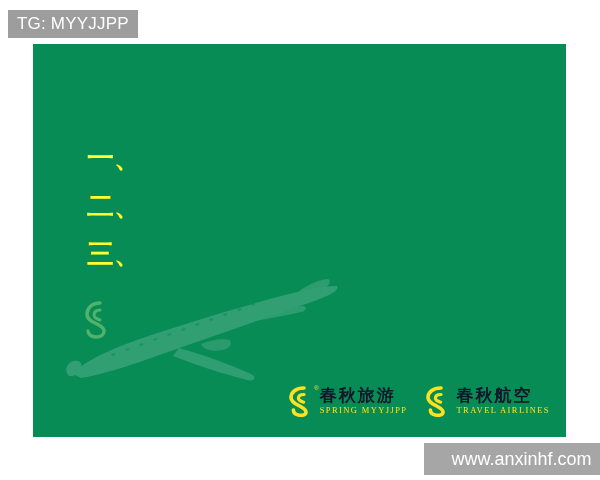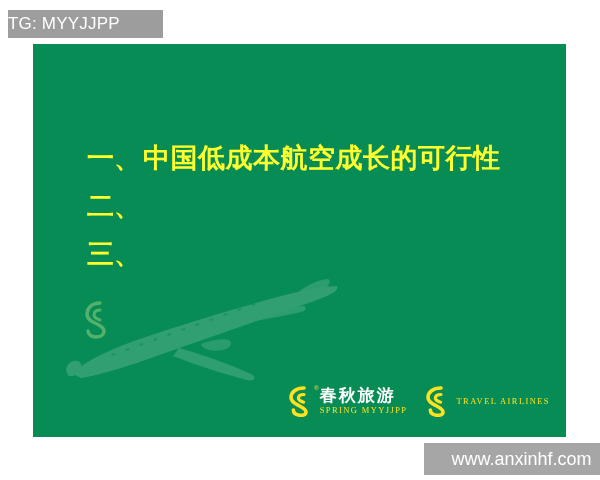--- a/index.html
+++ b/index.html
@@ -21,27 +21,27 @@
     position: absolute;
     inset: 0;
     background: #ffffff;
   }
 
   
   #tag-badge {
     position: absolute;
     left: 8px;
     top: 10px;
-    width: 155px;
+    width: 130px;
     height: 28px;
     background: #9d9d9d;
     color: #ffffff;
     font-size: 17px;
     line-height: 28px;
-    padding-left: 0;
+    padding-left: 9px;
     box-sizing: border-box;
     letter-spacing: 0.2px;
     white-space: nowrap;
     z-index: 40;
   }
 
   
   #slide {
     position: absolute;
     left: 33px;
@@ -130,21 +130,21 @@
     font-size: 6px;
     color: #ffe94a;
     line-height: 1;
   }
   .brand-words {
     display: flex;
     flex-direction: column;
     justify-content: center;
   }
   .brand-cn {
-    color: #ffffff;
+    color: #0f172a;
     font-size: 17px;
     font-weight: bold;
     line-height: 19px;
     letter-spacing: 2px;
     font-family: "DejaVu Sans", "Liberation Sans", sans-serif;
     white-space: nowrap;
   }
   .brand-en {
     color: #ffe21f;
     font-size: 8.5px;
@@ -218,21 +218,20 @@
         <path d="M20 3 C12 3 7 8 7 14 C7 20 13 22 17 24 C21 26 24 28 24 31
                  C24 35 20 37 16 37 C11 37 8 34 8 31" fill="none" stroke="#e9ff9a" stroke-width="3.4" stroke-linecap="round"></path>
         <path d="M20 10 C16 10 14 12 14 15 C14 18 17 19 20 20" fill="none" stroke="#e9ff9a" stroke-width="3" stroke-linecap="round"></path>
       </svg>
     </div>
 
     <div id="agenda-list">
 
       <div class="agenda-item">
         <span class="agenda-num">一、</span>
-        <span class="agenda-text">中国低成本航空成长的可行性</span>
       </div>
 
       <div class="agenda-item">
         <span class="agenda-num">二、</span>
       </div>
 
       <div class="agenda-item">
         <span class="agenda-num">三、</span>
       </div>
 
@@ -258,20 +257,21 @@
       <div class="brand-logo">
         <span class="brand-mark">
           <svg viewBox="0 0 30 32" xmlns="http://www.w3.org/2000/svg">
             <path d="M19 3 C11 3 6 7 6 12.5 C6 17.5 12 19.5 15.5 21.5 C19 23.5 21 25 21 27
                      C21 29.6 17.6 30.8 14.2 30.2 C10.6 29.6 8.4 27.4 8.4 25" fill="none" stroke="#ffe21f" stroke-width="3.6" stroke-linecap="round"></path>
             <path d="M19 9.5 C15.4 9.5 13.4 11 13.4 13.2 C13.4 15.4 16 16.2 18.6 17.2" fill="none" stroke="#ffe21f" stroke-width="3.2" stroke-linecap="round"></path>
           </svg>
           <span class="brand-reg"></span>
         </span>
         <span class="brand-words">
+          <span class="brand-cn">春秋航空</span>
           <span class="brand-en">TRAVEL AIRLINES</span>
         </span>
       </div>
 
     </div>
 
   </div>
 
   <div id="tag-badge">TG: MYYJJPP</div>
 

